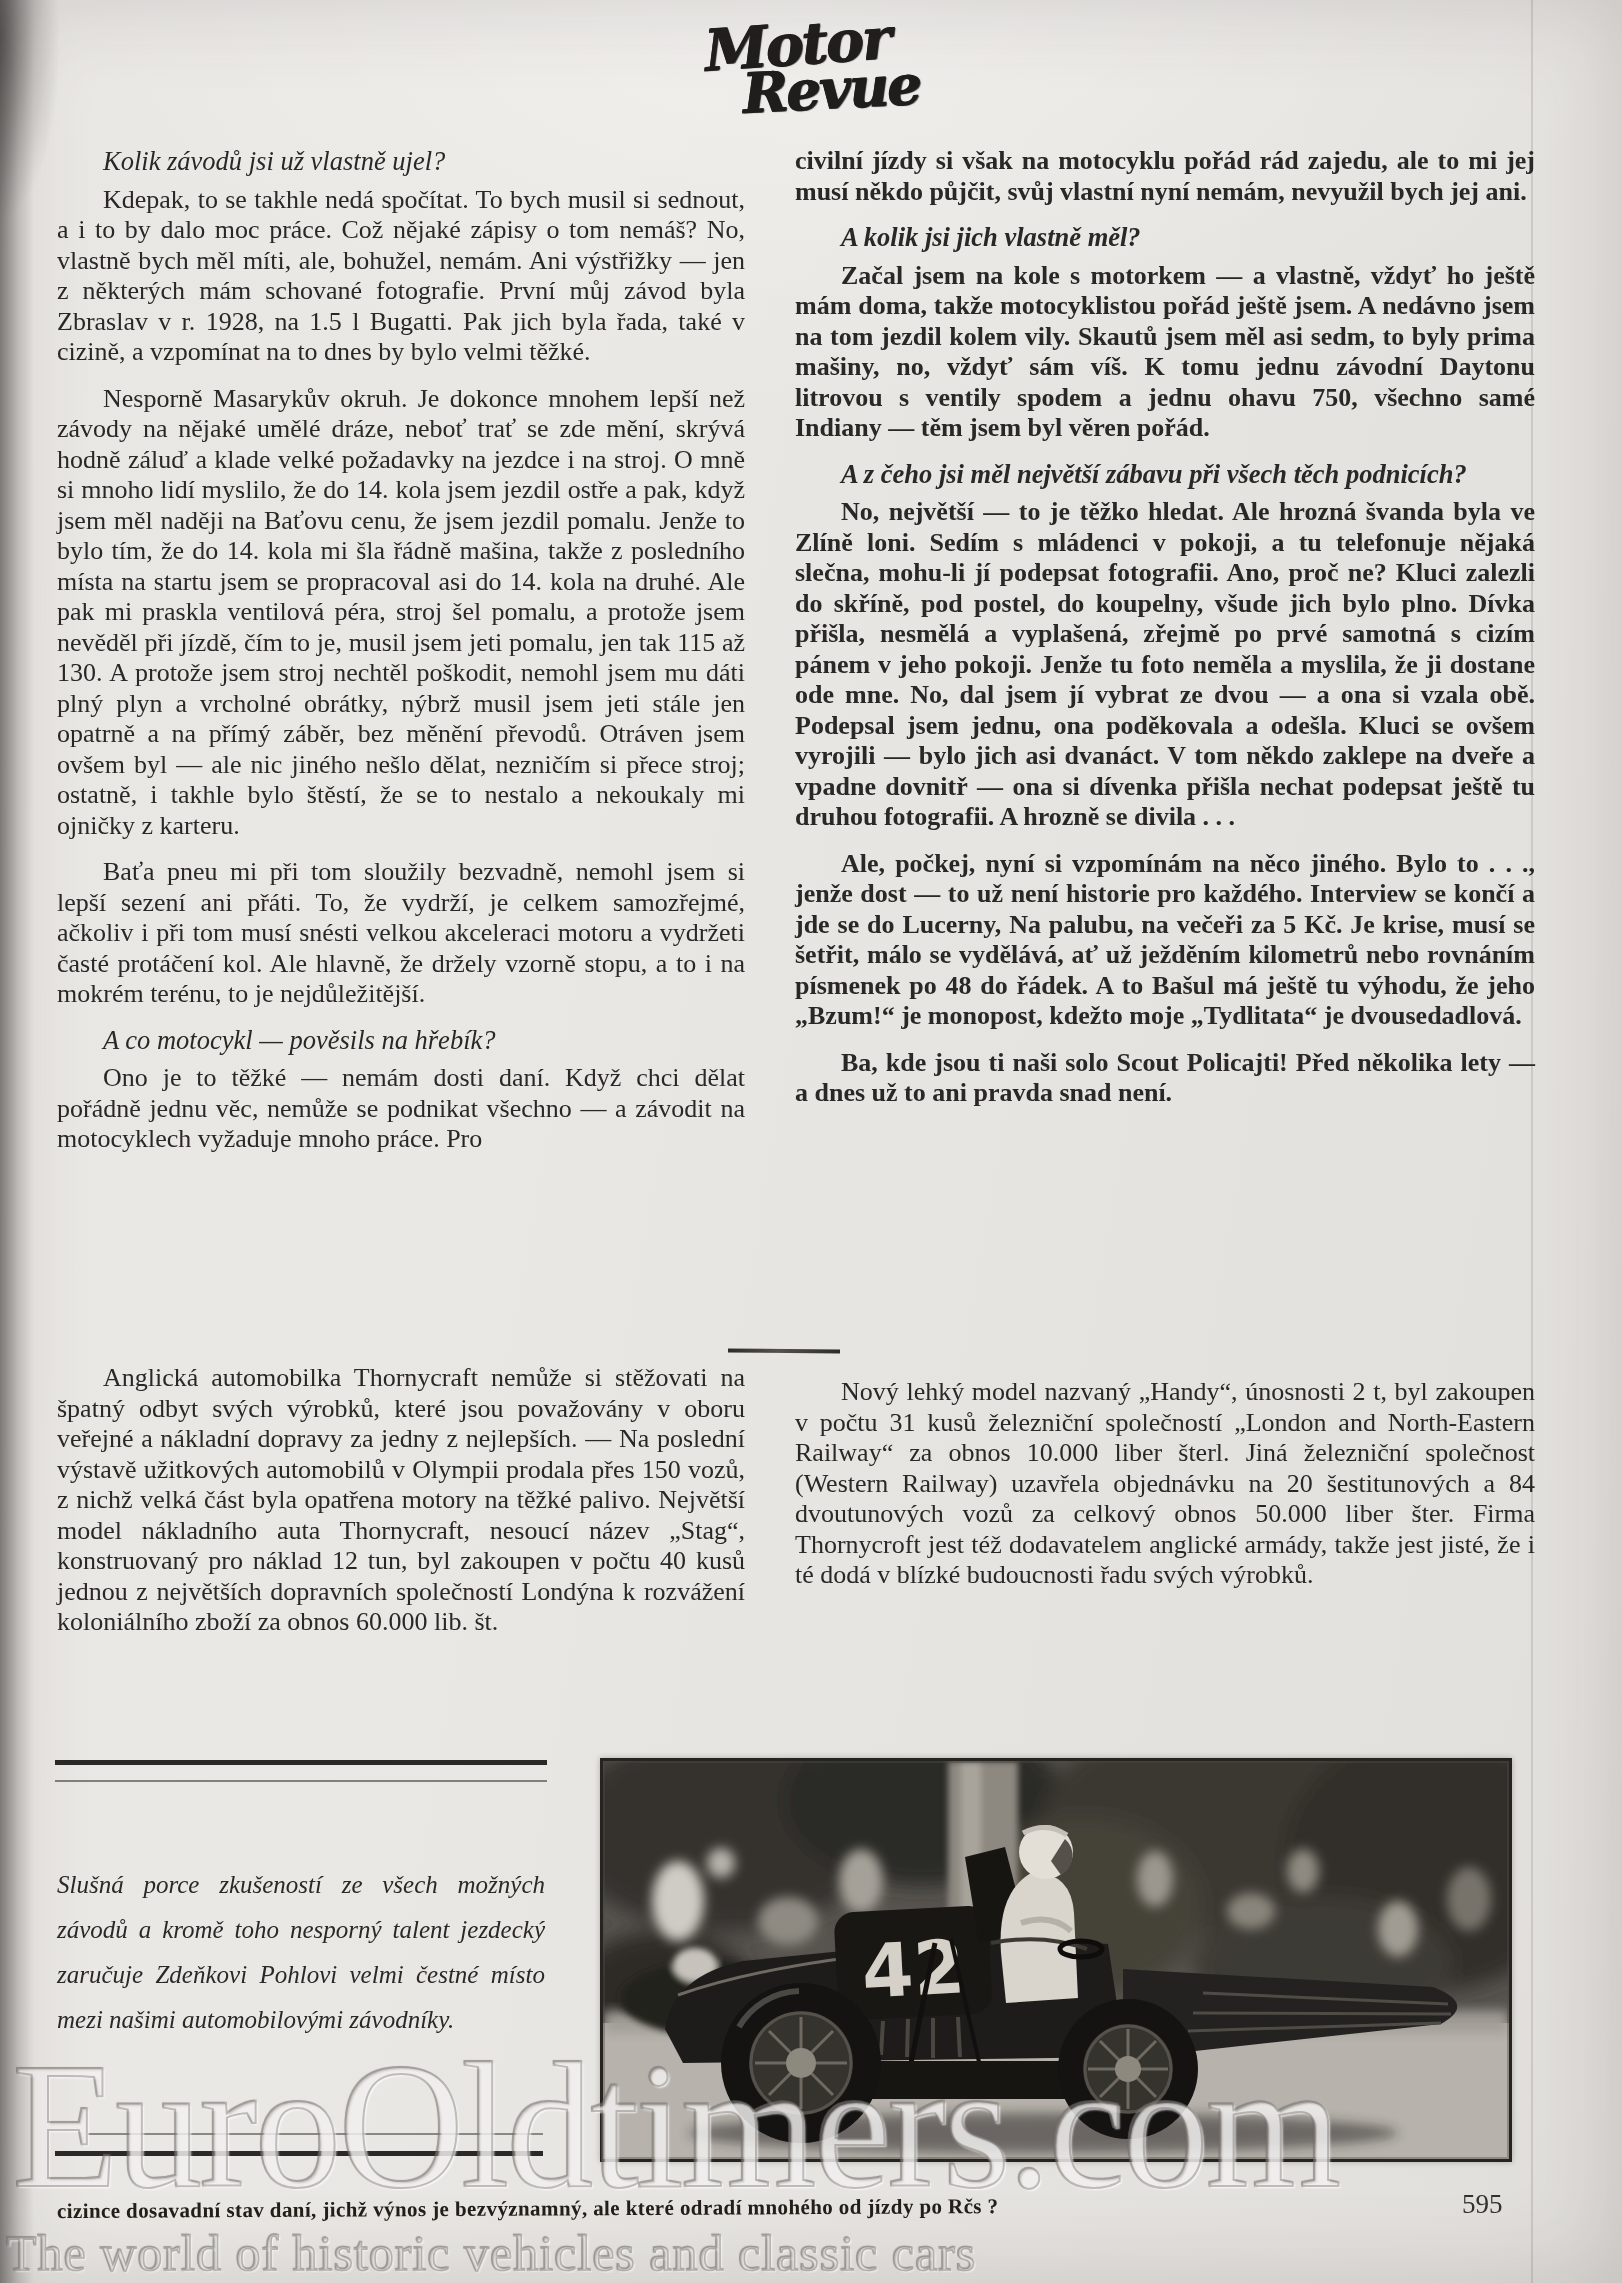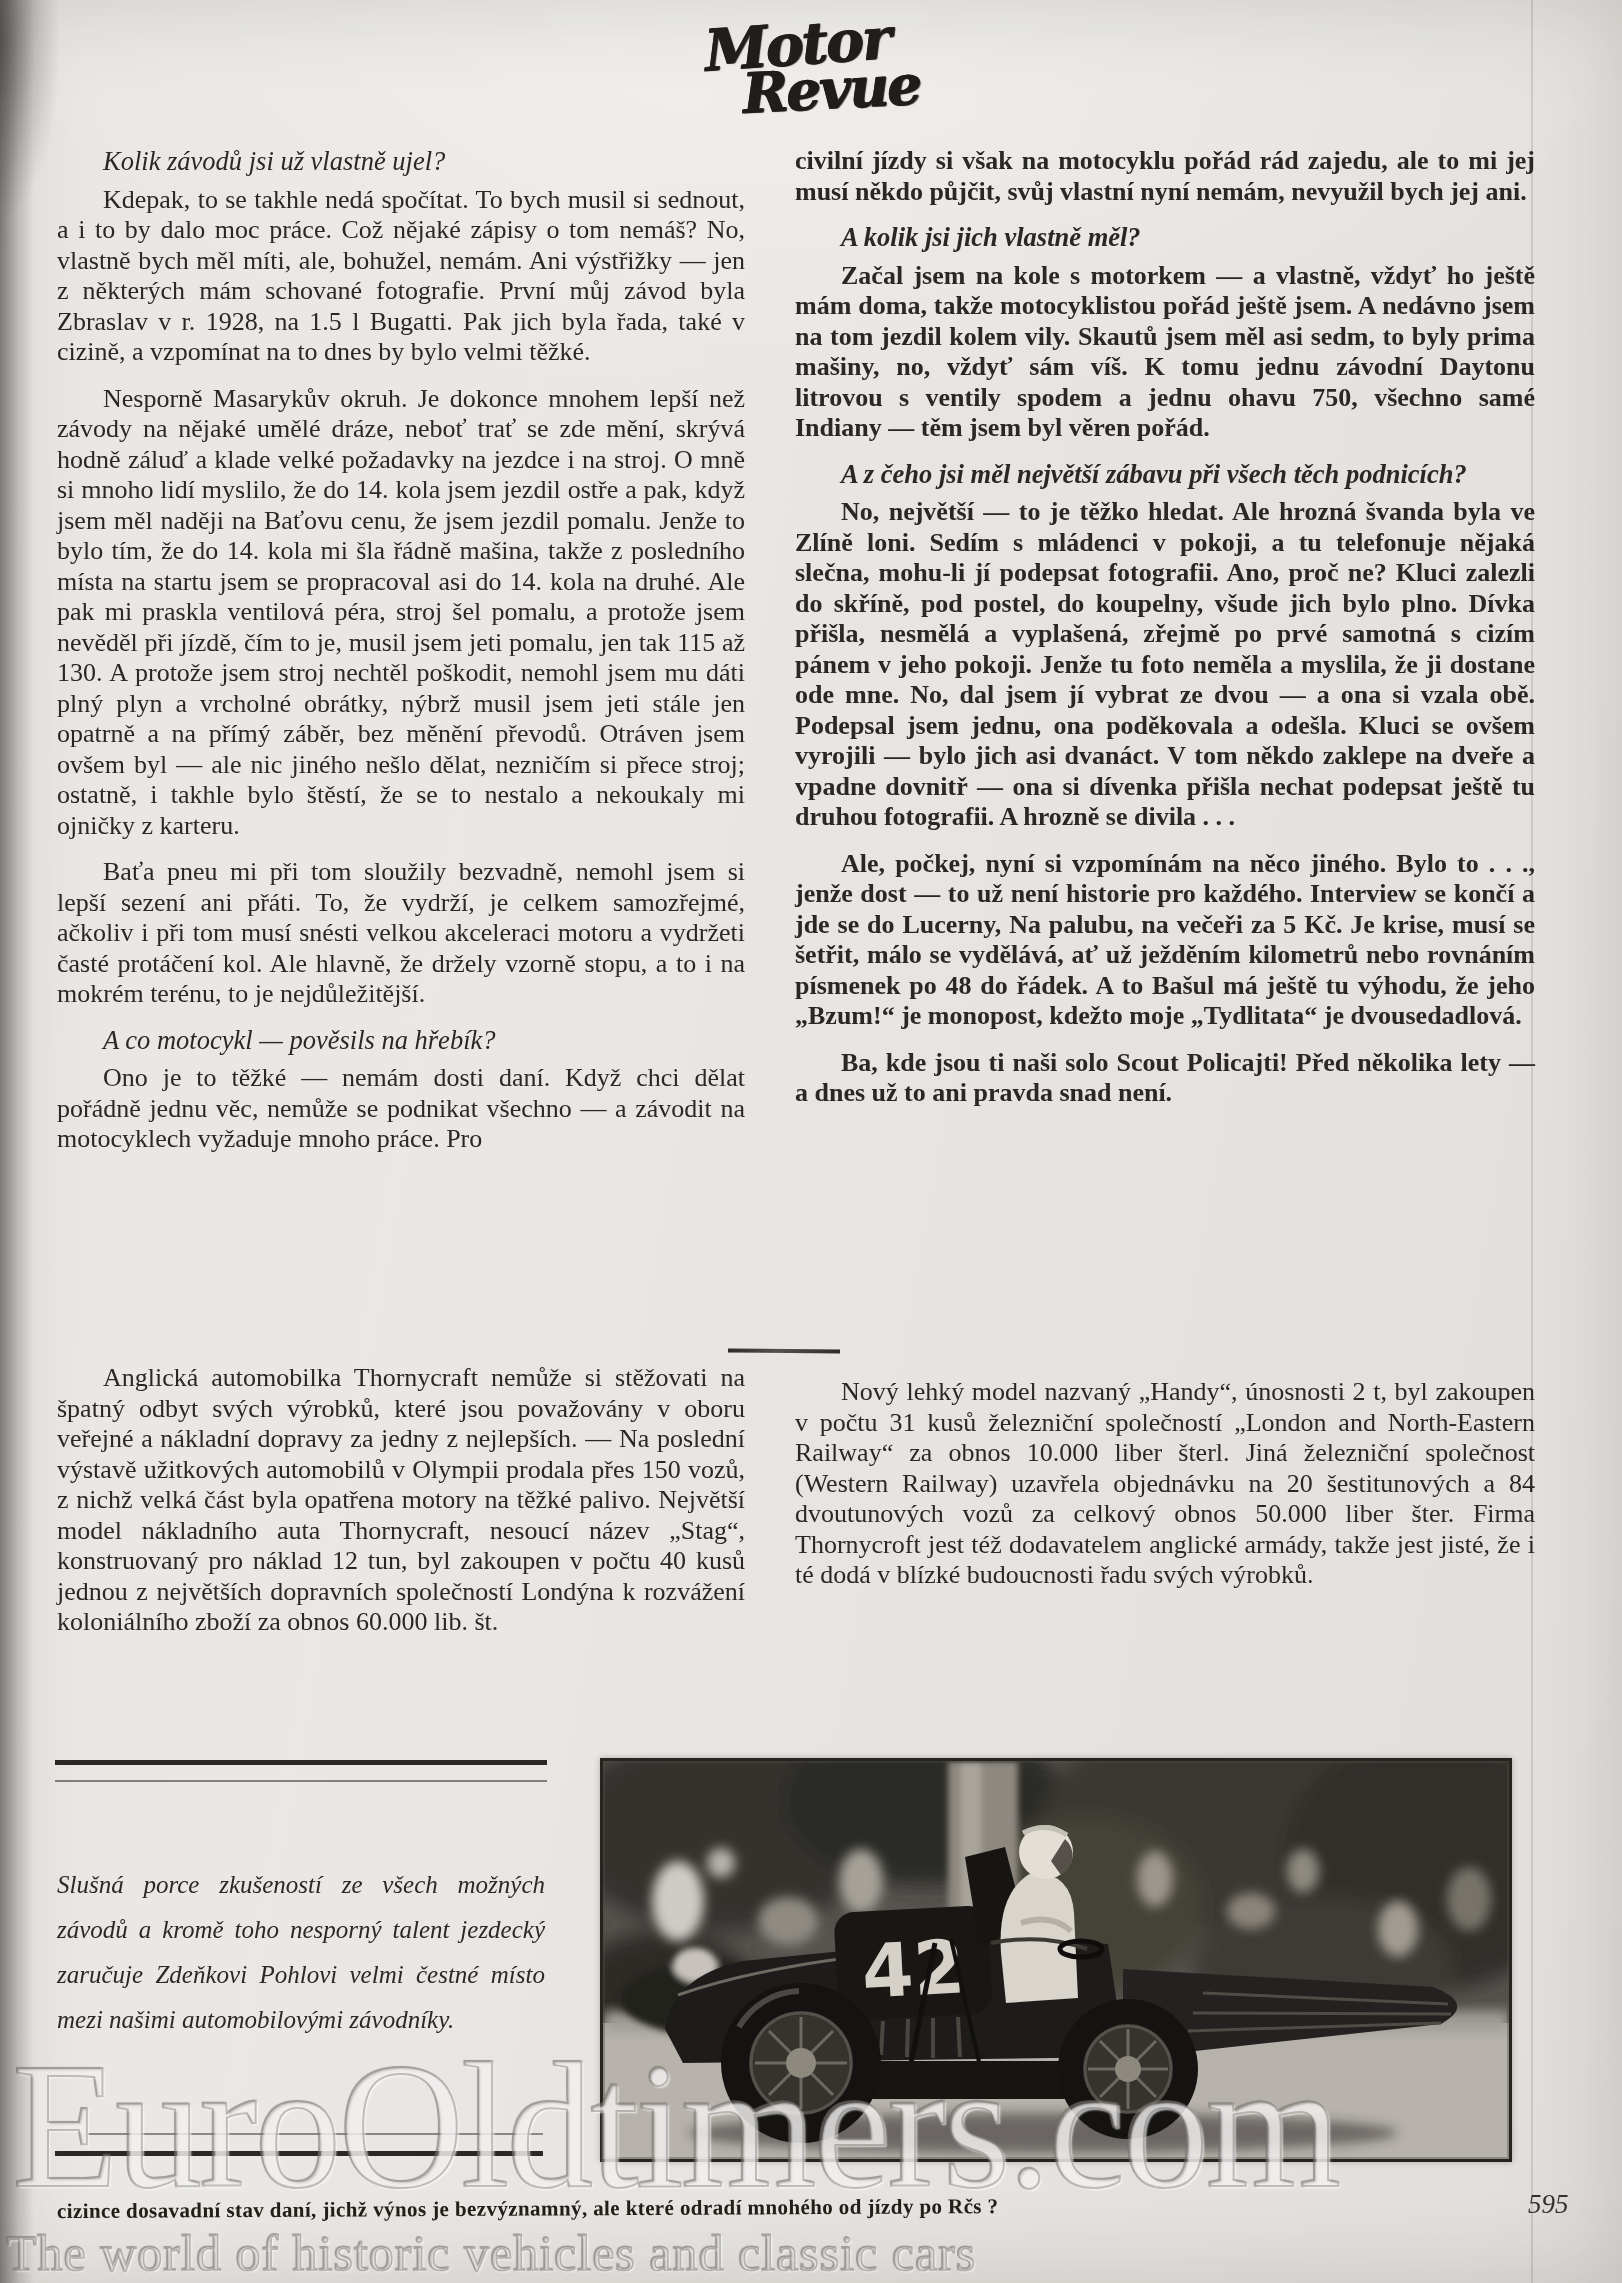--- a/index.html
+++ b/index.html
@@ -30,21 +30,21 @@
     margin:0 0 12px 0;font-weight:normal;}
   .article-divider{position:absolute;left:728px;top:1349px;width:112px;height:4px;
     background:linear-gradient(90deg,#2e2c29,#55524d 45%,#2e2c29);transform:rotate(.6deg);}
   .rule{position:absolute;background:#2b2927;}
   .caption{position:absolute;left:57px;top:1862px;width:488px;font-style:italic;
     font-size:25px;line-height:45px;text-align:justify;color:#2b2927;}
   .photo-frame{position:absolute;left:600px;top:1758px;width:906px;height:398px;
     border:3px solid #26241f;background:#57544f;box-shadow:0 0 6px rgba(0,0,0,.25);}
   .footer-note{position:absolute;left:57px;top:2196px;width:1150px;font-size:21px;
     font-weight:bold;letter-spacing:.4px;color:#222019;transform:rotate(-.3deg);}
-  .page-number{position:absolute;left:1528px;top:2189px;font-size:27px;color:#33312d;font-style:italic;}
+  .page-number{position:absolute;left:1462px;top:2189px;font-size:27px;color:#33312d;}
   .wm{position:absolute;white-space:nowrap;font-family:"Liberation Serif",serif;
     color:rgba(236,234,230,.12);
     -webkit-text-stroke:2px rgba(120,116,110,.45);
     text-shadow:2px 2px 2px rgba(255,255,255,.75),-1px -1px 1px rgba(95,92,88,.30);}
   .wm-main{left:12px;top:2022px;font-size:174px;letter-spacing:-3px;transform:scaleY(1.04);transform-origin:left top;}
   .wm-tagline{left:6px;top:2224px;font-size:50px;letter-spacing:1px;
     -webkit-text-stroke:1.6px rgba(125,121,115,.5);}
   .vignette{position:absolute;inset:0;pointer-events:none;
     box-shadow:inset 0 0 90px rgba(70,68,64,.18);}
 </style>

